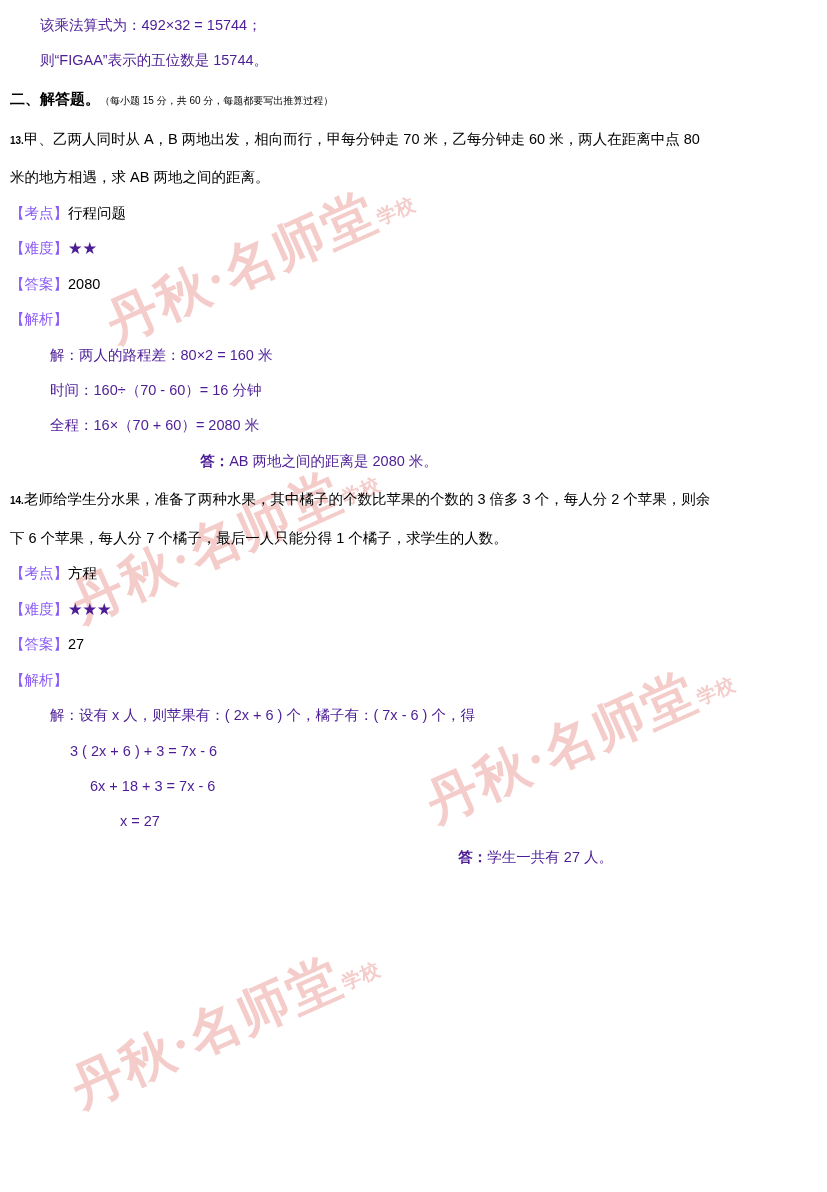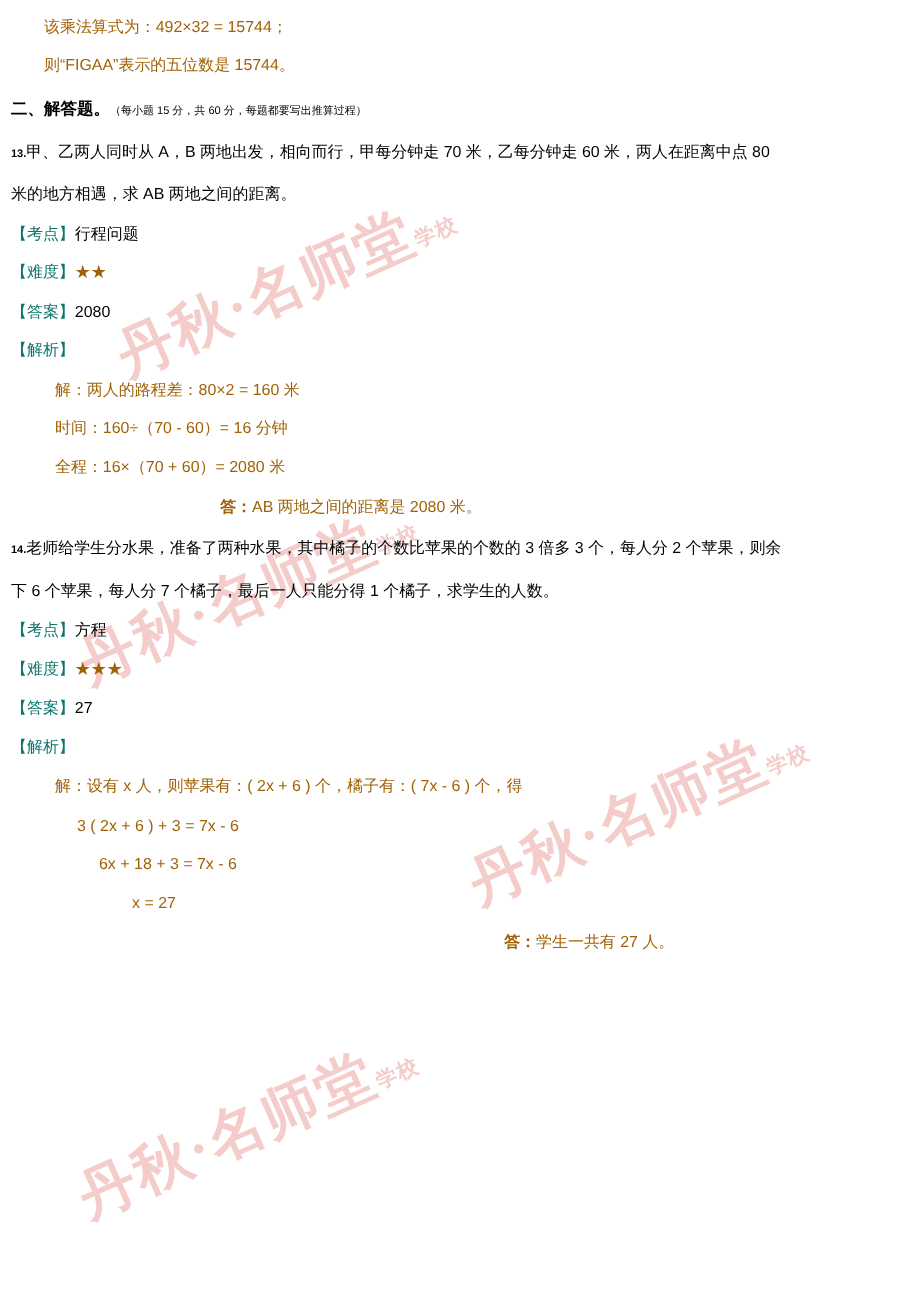--- a/index.html
+++ b/index.html
@@ -21,21 +21,21 @@
     height: 1192px;
     padding: 0;
     box-sizing: border-box;
   }
   .content {
     position: relative;
     z-index: 2;
     padding: 14px 24px 0 10px;
   }
   .red {
-    color: #a16207;
+    color: #4c1d95;
   }
   .blk {
     color: #000000;
   }
   .line {
     font-size: 14.5px;
     line-height: 1.55;
     margin: 0 0 13px 0;
     white-space: nowrap;
   }
@@ -55,21 +55,21 @@
   }
   .section-head .sub {
     font-weight: normal;
     font-size: 10px;
   }
   .qnum {
     font-weight: bold;
     font-size: 10px;
   }
   .tag {
-    color: #0f766e;
+    color: #8b5cf6;
   }
   .answer-right {
     text-align: center;
     padding-right: 175px;
   }
   .answer-right2 {
     text-align: right;
     padding-right: 190px;
   }
   .bold { font-weight: bold; }

